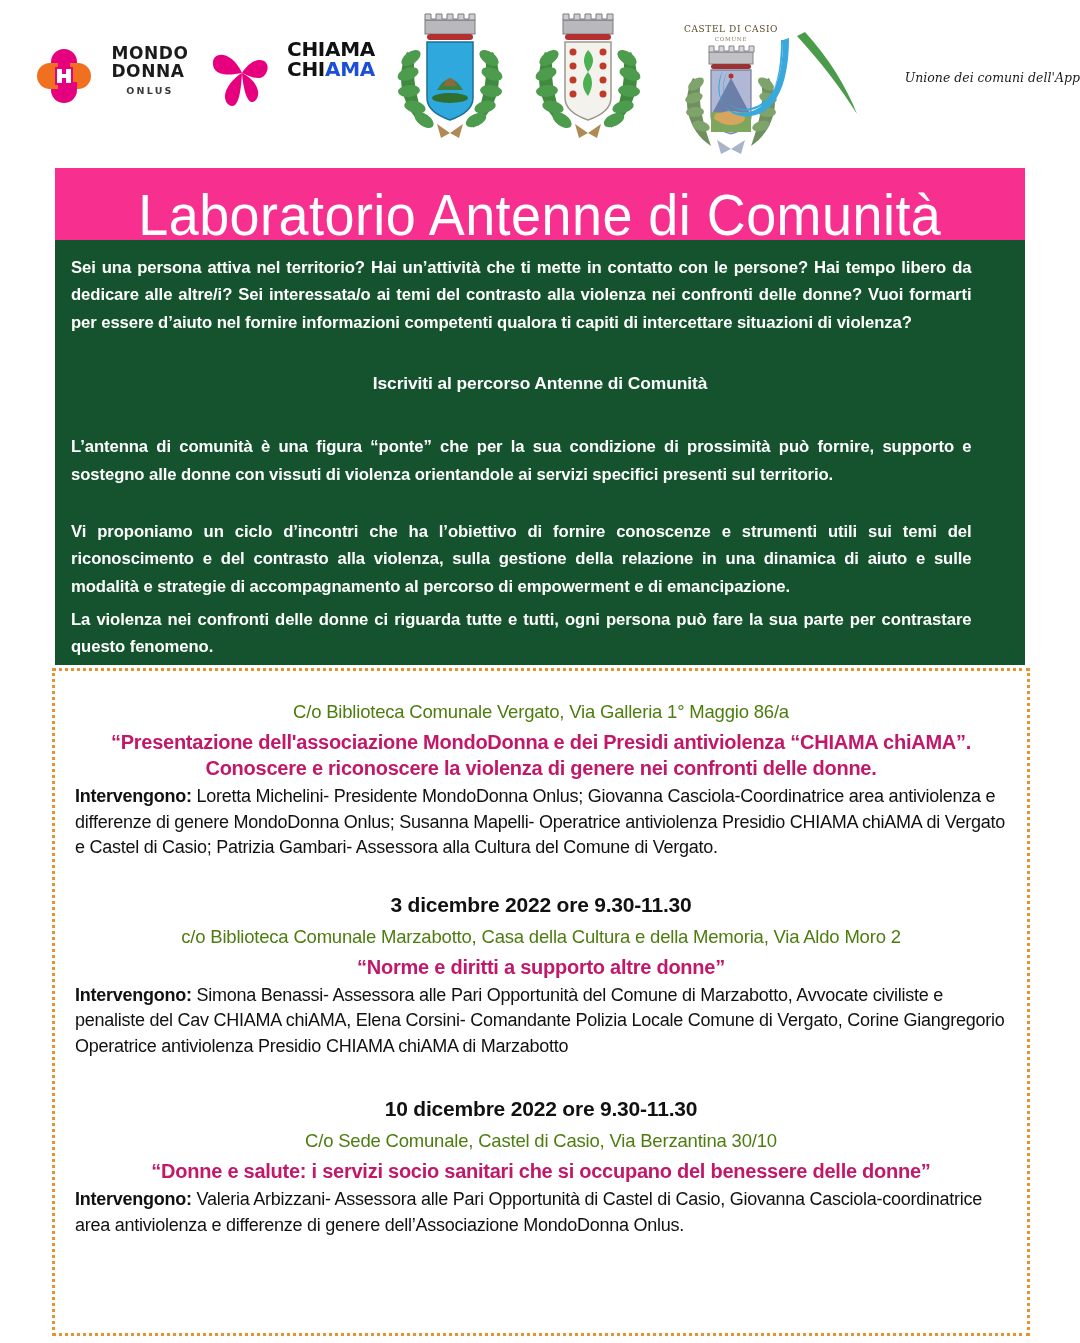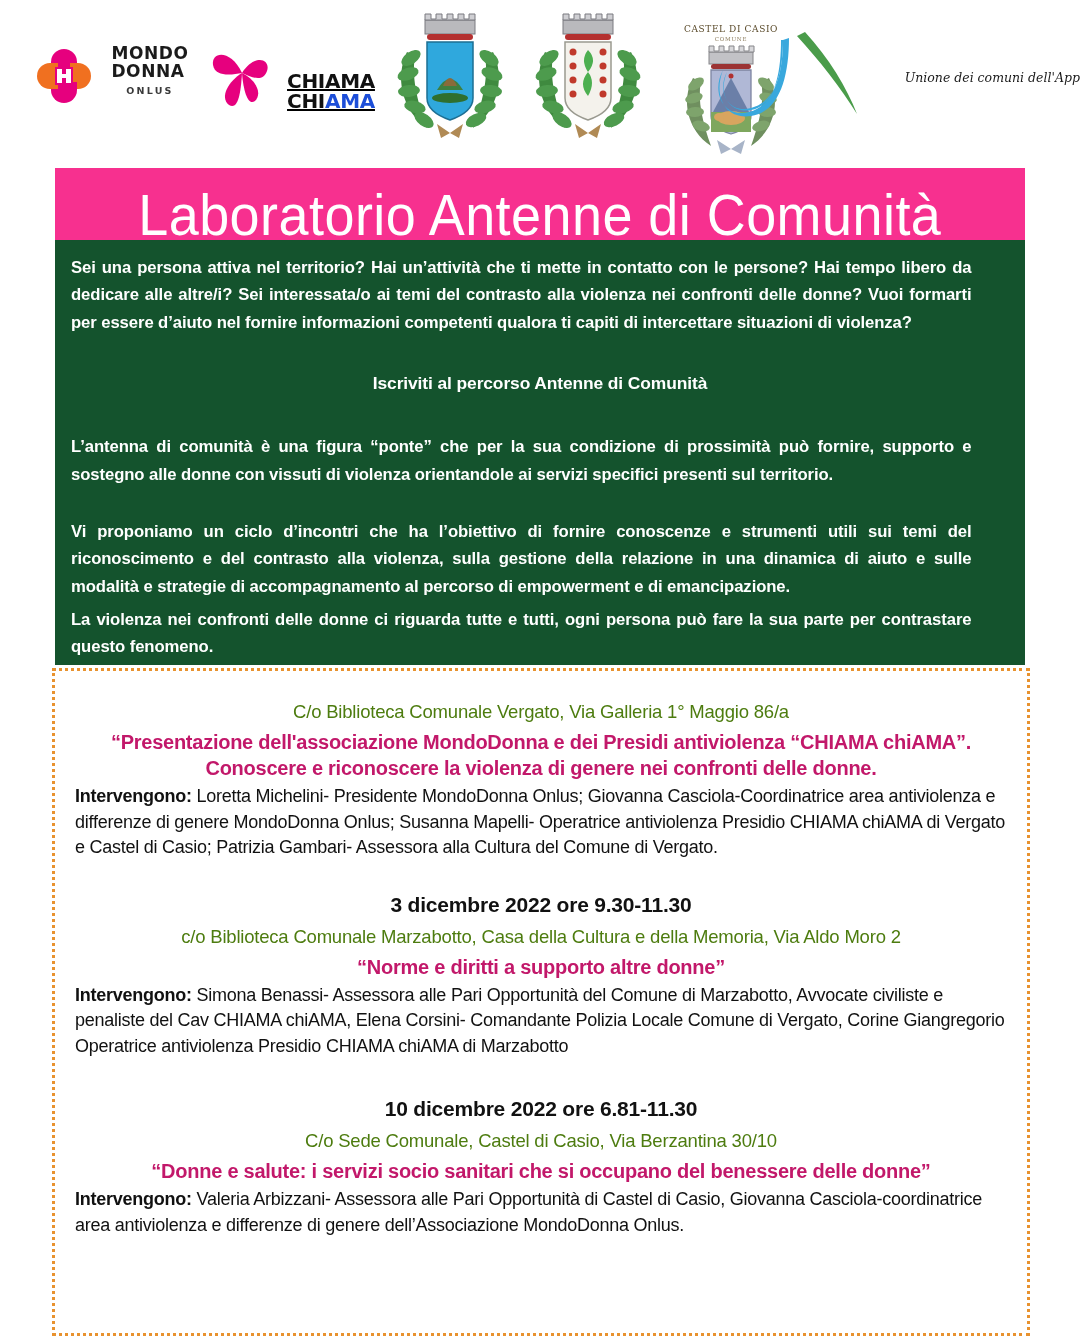--- a/index.html
+++ b/index.html
@@ -59,21 +59,21 @@
     font-family: "DejaVu Sans", sans-serif;
     font-weight: 700;
     font-size: 9.5px;
     letter-spacing: 2.2px;
     color: #3a3a3a;
     margin-top: 5px;
     text-align: center;
   }
 
   
-  .cc-wrap { display:flex; align-items:flex-end; gap:12px;text-decoration:underline; }
+  .cc-wrap { display:flex; gap:12px; }
   .cc-mark { width: 66px; height: 74px; flex:none; }
   .cc-text { line-height: 1.0; padding-bottom: 2px; }
   .cc-text div {
     font-family: "DejaVu Sans", sans-serif;
     font-weight: 700;
     font-size: 20px;
     letter-spacing: -0.3px;
     color: #111111;
   }
   .cc-text .pinkpart { color: #1d4ed8; }
@@ -380,21 +380,21 @@
     <div class="event">
       <div class="event-date">3 dicembre 2022 ore 9.30-11.30</div>
       <div class="event-venue">c/o Biblioteca Comunale Marzabotto, Casa della Cultura e della Memoria, Via Aldo Moro 2</div>
       <div class="event-title">“Norme e diritti a supporto altre donne”</div>
       <div class="event-speakers"><span class="lbl">Intervengono:</span><span> Simona Benassi- Assessora alle Pari Opportunità del Comune di Marzabotto, Avvocate civiliste e penaliste del Cav CHIAMA chiAMA, Elena Corsini- Comandante Polizia Locale Comune di Vergato, Corine Giangregorio Operatrice antiviolenza Presidio CHIAMA chiAMA di Marzabotto</span></div>
     </div>
 
     <div class="ev-gap-2"></div>
 
     <div class="event">
-      <div class="event-date">10 dicembre 2022 ore 6.81-11.30</div>
+      <div class="event-date">10 dicembre 2022 ore 9.30-11.30</div>
       <div class="event-venue">C/o Sede Comunale, Castel di Casio, Via Berzantina 30/10</div>
       <div class="event-title">“Donne e salute: i servizi socio sanitari che si occupano del benessere delle donne”</div>
       <div class="event-speakers"><span class="lbl">Intervengono:</span><span> Valeria Arbizzani- Assessora alle Pari Opportunità di Castel di Casio, Giovanna Casciola-coordinatrice area antiviolenza e differenze di genere dell’Associazione MondoDonna Onlus.</span></div>
     </div>
 
   </div>
 
 </div>
 
 </body></html>

